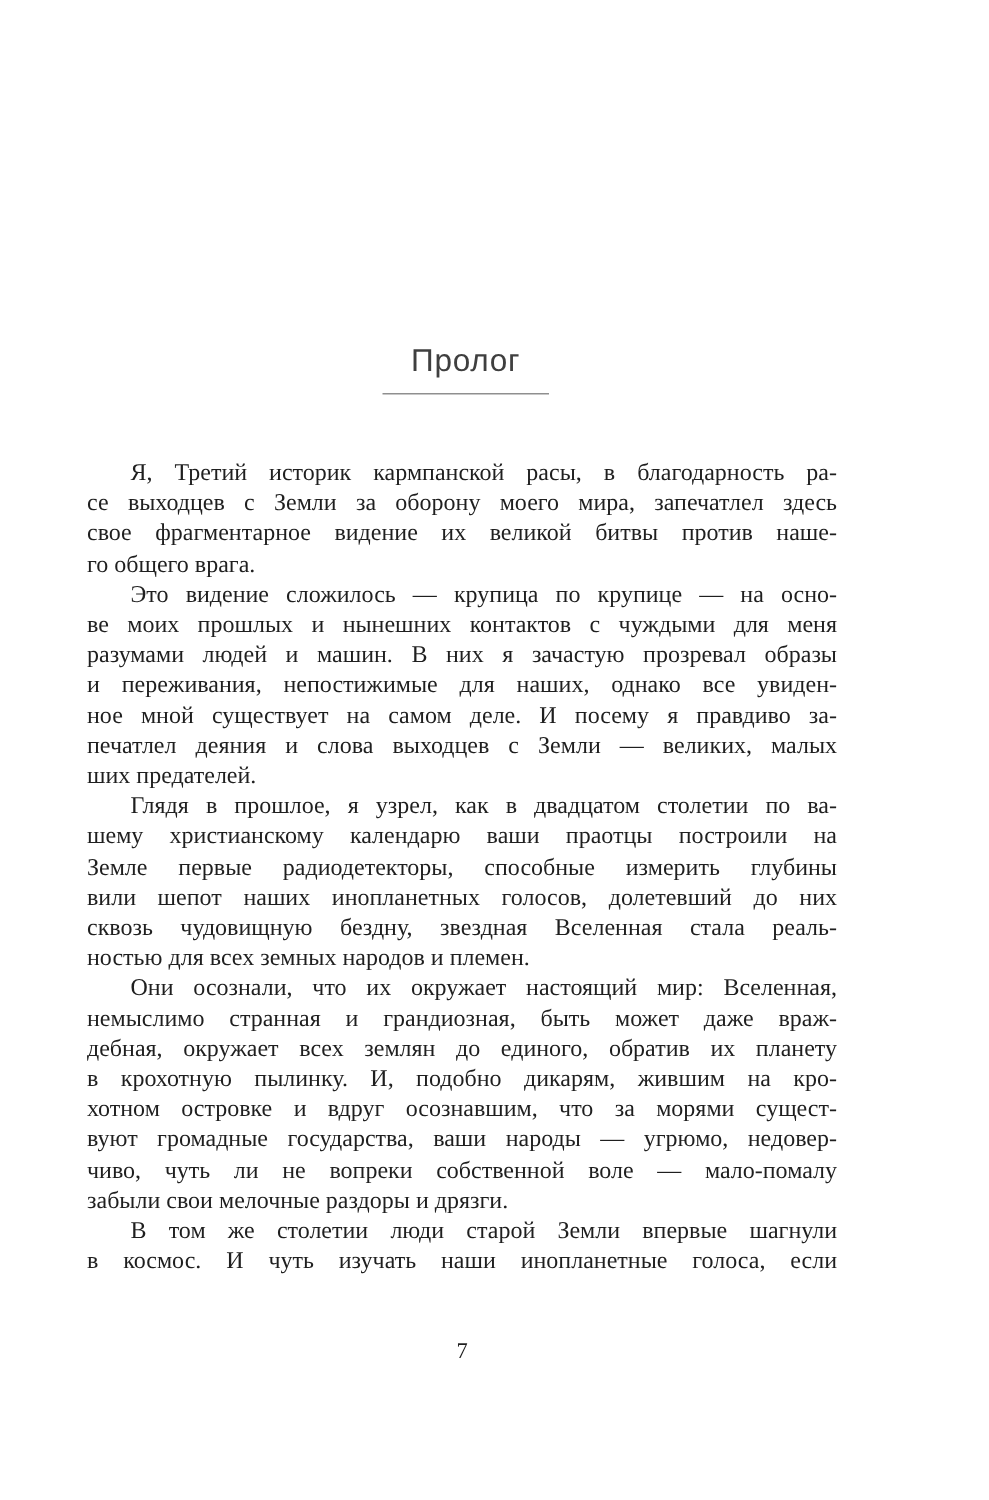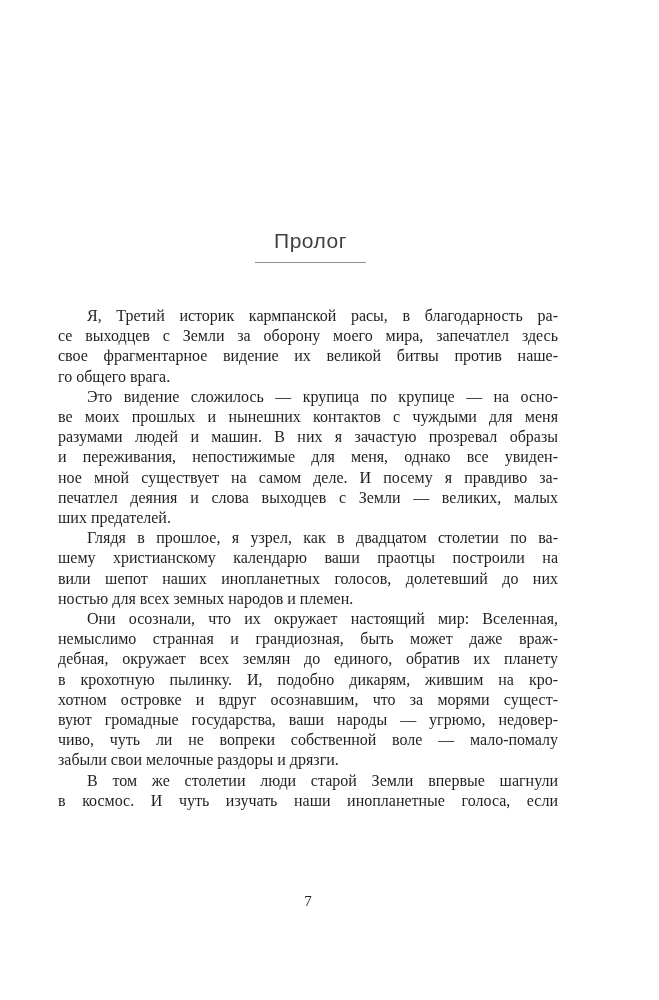--- a/index.html
+++ b/index.html
@@ -83,29 +83,31 @@
       <div class="paragraph">
         <div class="line first">Я, Третий историк кармпанской расы, в благодарность ра-</div>
         <div class="line">се выходцев с Земли за оборону моего мира, запечатлел здесь</div>
         <div class="line">свое фрагментарное видение их великой битвы против наше-</div>
         <div class="line end">го общего врага.</div>
       </div>
       <div class="paragraph">
         <div class="line first">Это видение сложилось — крупица по крупице — на осно-</div>
         <div class="line">ве моих прошлых и нынешних контактов с чуждыми для меня</div>
         <div class="line">разумами людей и машин. В них я зачастую прозревал образы</div>
-        <div class="line">и переживания, непостижимые для меня, однако все увиден-</div>
+        <div class="line">и переживания, непостижимые для наших, однако все увиден-</div>
         <div class="line">ное мной существует на самом деле. И посему я правдиво за-</div>
         <div class="line">печатлел деяния и слова выходцев с Земли — великих, малых</div>
         <div class="line end">ших предателей.</div>
       </div>
       <div class="paragraph">
         <div class="line first">Глядя в прошлое, я узрел, как в двадцатом столетии по ва-</div>
         <div class="line">шему христианскому календарю ваши праотцы построили на</div>
+        <div class="line">Земле первые радиодетекторы, способные измерить глубины</div>
         <div class="line">вили шепот наших инопланетных голосов, долетевший до них</div>
+        <div class="line">сквозь чудовищную бездну, звездная Вселенная стала реаль-</div>
         <div class="line end">ностью для всех земных народов и племен.</div>
       </div>
       <div class="paragraph">
         <div class="line first">Они осознали, что их окружает настоящий мир: Вселенная,</div>
         <div class="line">немыслимо странная и грандиозная, быть может даже враж-</div>
         <div class="line">дебная, окружает всех землян до единого, обратив их планету</div>
         <div class="line">в крохотную пылинку. И, подобно дикарям, жившим на кро-</div>
         <div class="line">хотном островке и вдруг осознавшим, что за морями сущест-</div>
         <div class="line">вуют громадные государства, ваши народы — угрюмо, недовер-</div>
         <div class="line">чиво, чуть ли не вопреки собственной воле — мало-помалу</div>

